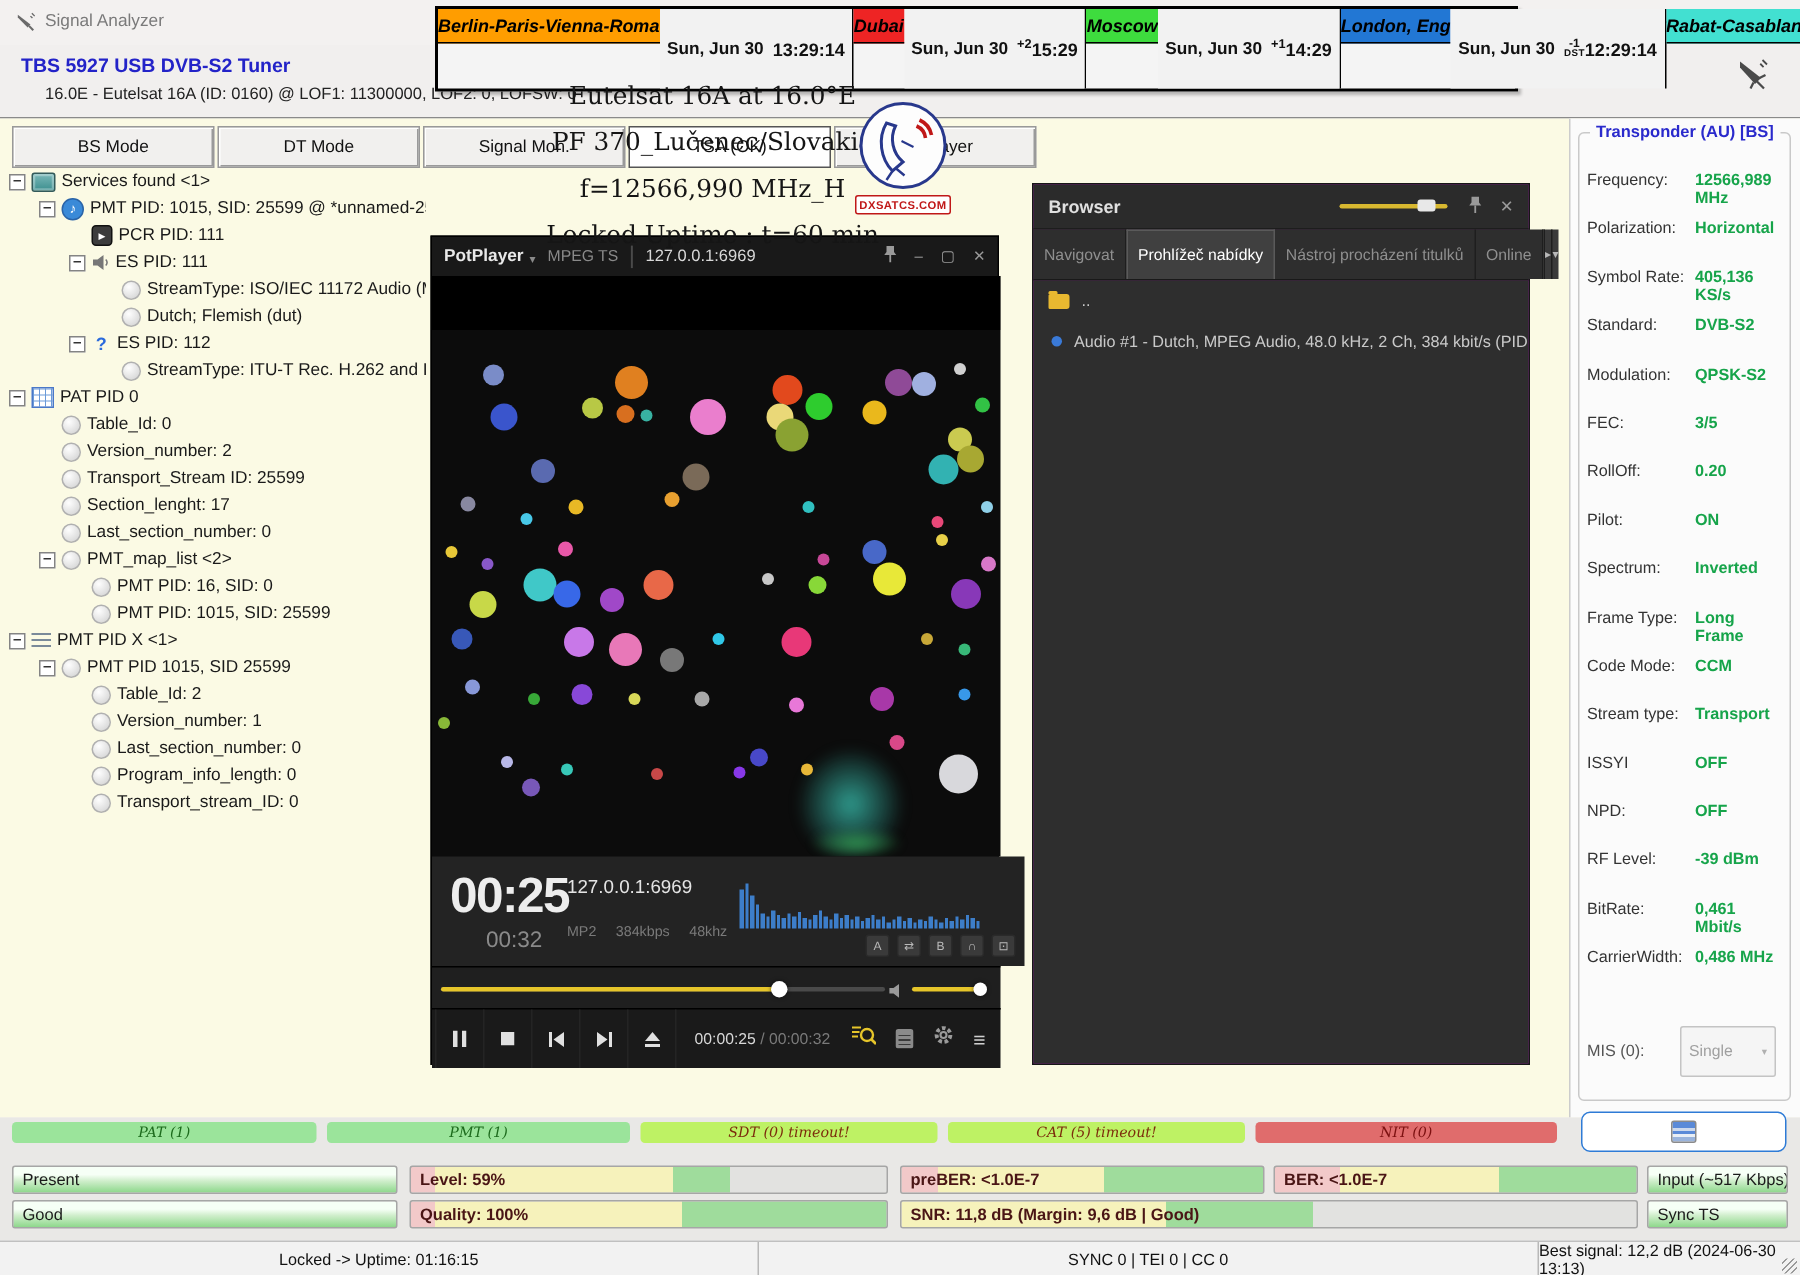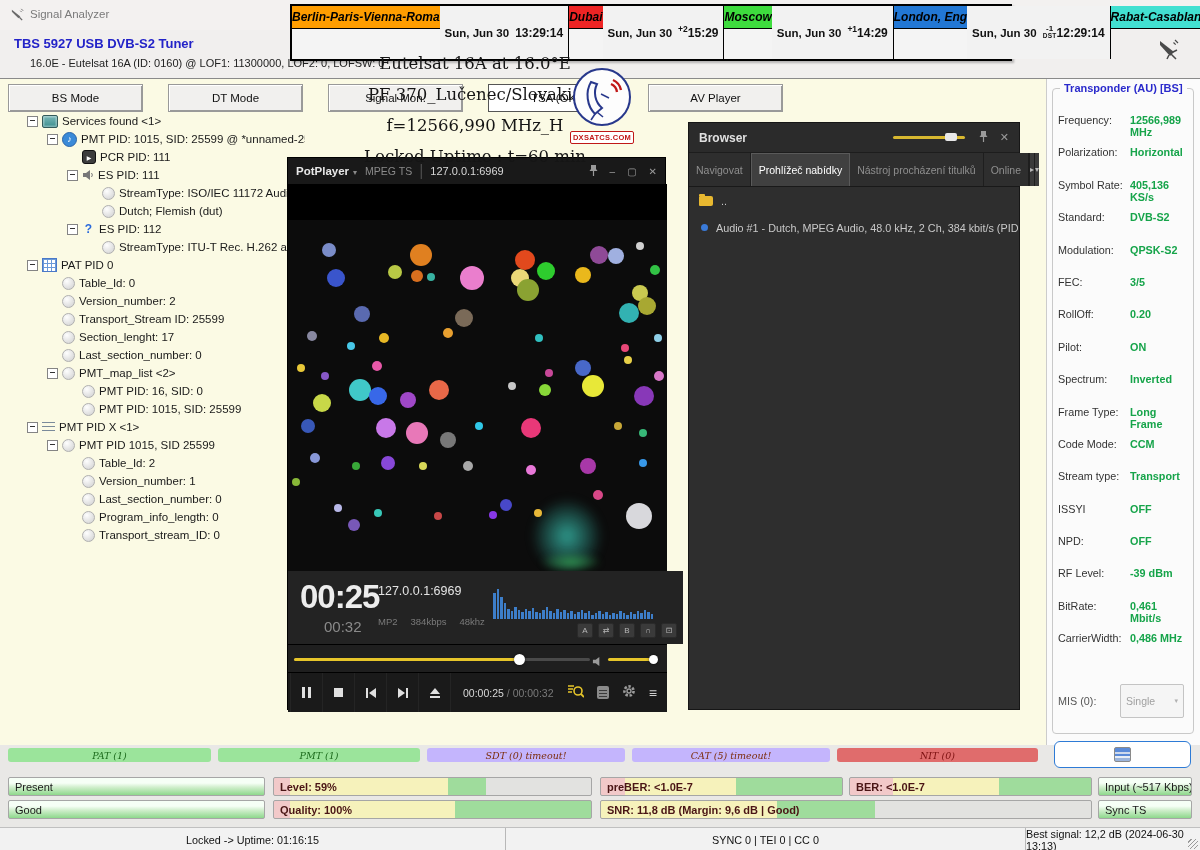--- a/index.html
+++ b/index.html
@@ -30,35 +30,35 @@
   .clock-offset.stacked{display:inline-flex;flex-direction:column;align-items:center;line-height:1;transform:translateY(0);}
   .off-top{font-size:8px;font-weight:700;}
   .off-bot{font-size:6.5px;font-weight:700;letter-spacing:.3px;}
   .clock-hm{font-size:12px;font-weight:700;margin-left:auto;white-space:nowrap;}
 
   
   #content{left:0;top:79px;width:1200px;height:666px;background:#fbfae4;}
   #right-panel{left:1046px;top:79px;width:154px;height:666px;background:#fbfbfb;border-left:1px solid #cccccc;}
 
   
-  #tabs{left:8px;top:84px;display:flex;gap:25px;z-index:3;}
+  #tabs{left:8px;top:84px;display:flex;gap:2px;z-index:3;}
   .tab{width:133px;height:26px;line-height:26px;text-align:center;font-size:11.5px;color:#111;
        background:#f1f0ee;border:1px solid #999;box-shadow:inset 1px 1px 0 #fff, inset -1px -1px 0 #9a9a9a;cursor:pointer;}
   .tab.active{background:#fff;border:1.5px solid #555;box-shadow:none;}
 
   
   #overlay{left:285px;top:48px;width:380px;z-index:6;text-align:center;
            font-family:"DejaVu Serif",serif;font-size:16.5px;color:#151515;line-height:31px;pointer-events:none;}
   #dx-logo{left:566px;top:68px;width:72px;z-index:7;text-align:center;}
   #dx-circle{width:54px;height:54px;margin:0 auto;border:2.5px solid #28388c;border-radius:50%;background:#fdfdfd;position:relative;}
   #dx-caption{font-size:7.5px;font-weight:700;color:#c01818;background:#fff;border:1px solid #c01818;border-radius:2px;
               padding:1px 2px;margin-top:-6px;display:inline-block;letter-spacing:.3px;}
 
   
-  #tree{left:23px;top:112px;width:282px;z-index:2;}
+  #tree{left:2px;top:112px;width:282px;z-index:2;}
   .trow{height:18px;display:flex;align-items:center;font-size:11.5px;color:#1a1a1a;white-space:nowrap;overflow:hidden;}
   .exp{width:9px;height:9px;background:#fff;border:1px solid #848484;margin-right:4px;flex:0 0 auto;}
   .exp::before{content:"";display:block;width:5px;height:1px;background:#333;margin:3.5px auto 0;}
   .spc{width:15px;flex:0 0 auto;}
   .ic{flex:0 0 auto;margin-right:4px;display:inline-flex;align-items:center;justify-content:center;}
   .ic-tv{width:14px;height:11px;border:1px solid #335a5a;border-radius:2px;background:linear-gradient(#7ab8b8,#3d8f8f);box-shadow:inset 0 0 0 1.5px rgba(255,255,255,.3);}
   .ic-note{width:13px;height:13px;border-radius:50%;background:#3a8ad8;border:1px solid #2a64a8;color:#fff;font-size:9px;line-height:13px;}
   .ic-pcr{width:12px;height:12px;border-radius:3px;background:#3c3c3c;border:1px solid #111;color:#fff;font-size:6px;}
   .ic-question{width:13px;height:13px;color:#2a6adc;font-weight:700;font-size:12px;}
   .ic-grid{width:13px;height:12px;border:1px solid #4a78c8;background:#fff;
@@ -141,21 +141,21 @@
   #mis-select{width:64px;height:34px;border:1px solid #c4c4c4;background:#f5f5f5;border-radius:2px;
               font-size:10.5px;color:#a0a0a0;display:flex;align-items:center;padding:0 5px;box-sizing:border-box;cursor:pointer;}
   #mis-select .mchev{margin-left:auto;color:#b0b0b0;font-size:7px;}
 
   
   #bottom-gray{left:0;top:745px;width:1200px;height:82px;background:#e9e8e6;}
   #segments{left:0;top:748px;width:1200px;height:14px;}
   .seg{position:absolute;height:14px;border-radius:3px;font-family:"DejaVu Serif",serif;font-style:italic;font-size:9.5px;
        display:flex;align-items:center;justify-content:center;}
   .seg-ok{background:#9be49b;color:#1d6b1d;}
-  .seg-warn{background:#c4b5fd;color:#7c2d0c;}
+  .seg-warn{background:#bef264;color:#7c2d0c;}
   .seg-bad{background:#e06c6c;color:#7c1010;}
   .seg0{left:8px;width:203px;} .seg1{left:218px;width:202px;} .seg2{left:427px;width:198px;}
   .seg3{left:632px;width:198px;} .seg4{left:837px;width:201px;}
   #buffer-btn{left:1054px;top:741px;width:137px;height:27px;background:#fff;border:1.5px solid #2e7bd6;border-radius:6px;
               display:flex;align-items:center;justify-content:center;cursor:pointer;box-sizing:border-box;}
   #buffer-icon{width:15px;height:13px;border:1px solid #8a8a8a;border-radius:2px;
                background:linear-gradient(#5a8ad8 0 31%,#cdd9ec 31% 45%,#5a8ad8 45% 62%,#e8eef6 62% 78%,#9ab4dc 78% 100%);}
   #meters-r1,#meters-r2{left:0;width:1200px;height:19px;}
   #meters-r1{top:777px;} #meters-r2{top:800px;}
   .meter,.gbox{position:absolute;height:19px;border:1px solid #a6a6a6;border-radius:2px;box-sizing:border-box;

